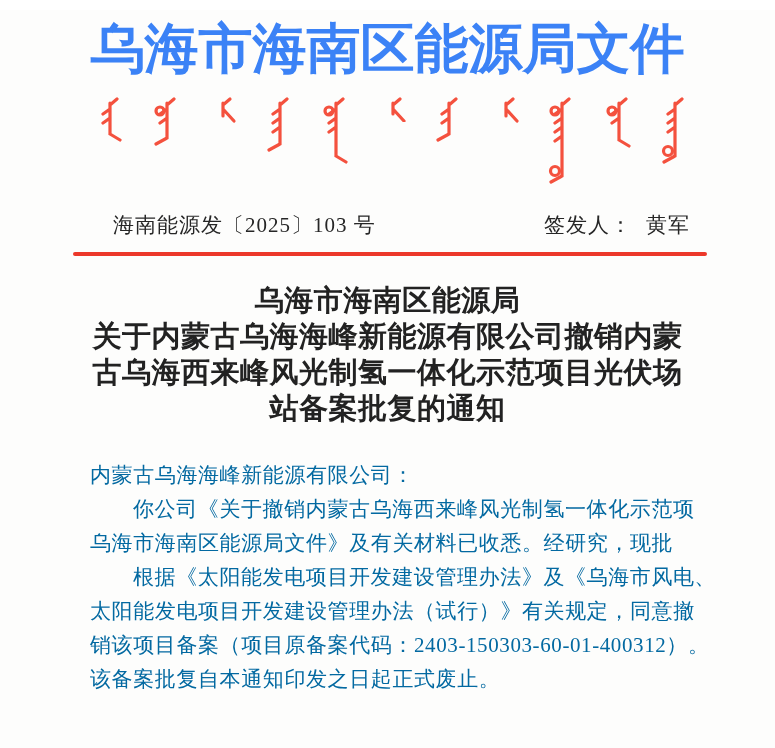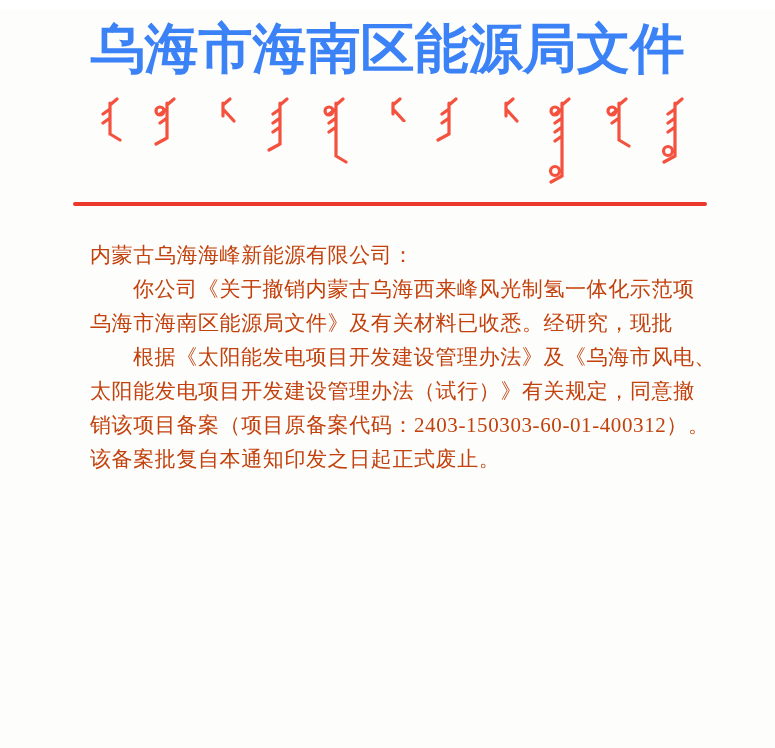--- a/index.html
+++ b/index.html
@@ -66,21 +66,21 @@
   .title-line{
     font-size:29px;
     font-weight:bold;
     line-height:36px;
     letter-spacing:0.5px;
     white-space:nowrap;
   }
   
   .body-block{
     margin:32px 80px 0 90px;
-    color:#c2410c;
+    color:#0369a1;
   }
   .body-line{
     font-size:21px;
     line-height:34px;
     letter-spacing:0.6px;
     white-space:nowrap;
   }
   .body-line.indent{padding-left:43px;}
 </style>
 </head>
@@ -125,23 +125,35 @@
       <svg class="mongolian-word" width="30" height="52" viewBox="0 0 30 52" fill="none" stroke="#f4513e" stroke-width="3.2" stroke-linecap="round">
         <path d="M23,3 L16,9 M16,7 L16,44 M16,13 l-7,5 M16,22 l-7,5 M16,44 l10,6 "></path>
         <circle cx="9" cy="15" r="4"></circle>
       </svg>
       <svg class="mongolian-word" width="30" height="68" viewBox="0 0 30 68" fill="none" stroke="#f4513e" stroke-width="3.2" stroke-linecap="round">
         <path d="M23,3 L16,9 M16,7 L16,60 M16,13 l-7,5 M16,22 l-7,5 M16,31 l-7,5 M16,60 l-11,6 "></path>
         <circle cx="9" cy="55" r="4.5"></circle>
       </svg>
     </div>
 
+  <div class="doc-row">
+    <span class="doc-no">海南能源发〔2025〕103 号</span>
+    <span class="signer">
+      <span>签发人：</span><span class="signer-name">黄军</span>
+    </span>
+  </div>
 
   <div class="red-rule"></div>
 
+  <div class="title-block">
+      <div class="title-line">乌海市海南区能源局</div>
+      <div class="title-line">关于内蒙古乌海海峰新能源有限公司撤销内蒙</div>
+      <div class="title-line">古乌海西来峰风光制氢一体化示范项目光伏场</div>
+      <div class="title-line">站备案批复的通知</div>
+    </div>
 
   <div class="body-block">
       <div class="body-line">内蒙古乌海海峰新能源有限公司：</div>
       <div class="body-line indent">你公司《关于撤销内蒙古乌海西来峰风光制氢一体化示范项</div>
       <div class="body-line">乌海市海南区能源局文件》及有关材料已收悉。经研究，现批</div>
       <div class="body-line indent">根据《太阳能发电项目开发建设管理办法》及《乌海市风电、</div>
       <div class="body-line">太阳能发电项目开发建设管理办法（试行）》有关规定，同意撤</div>
       <div class="body-line">销该项目备案（项目原备案代码：2403-150303-60-01-400312）。</div>
       <div class="body-line">该备案批复自本通知印发之日起正式废止。</div>
     </div>

